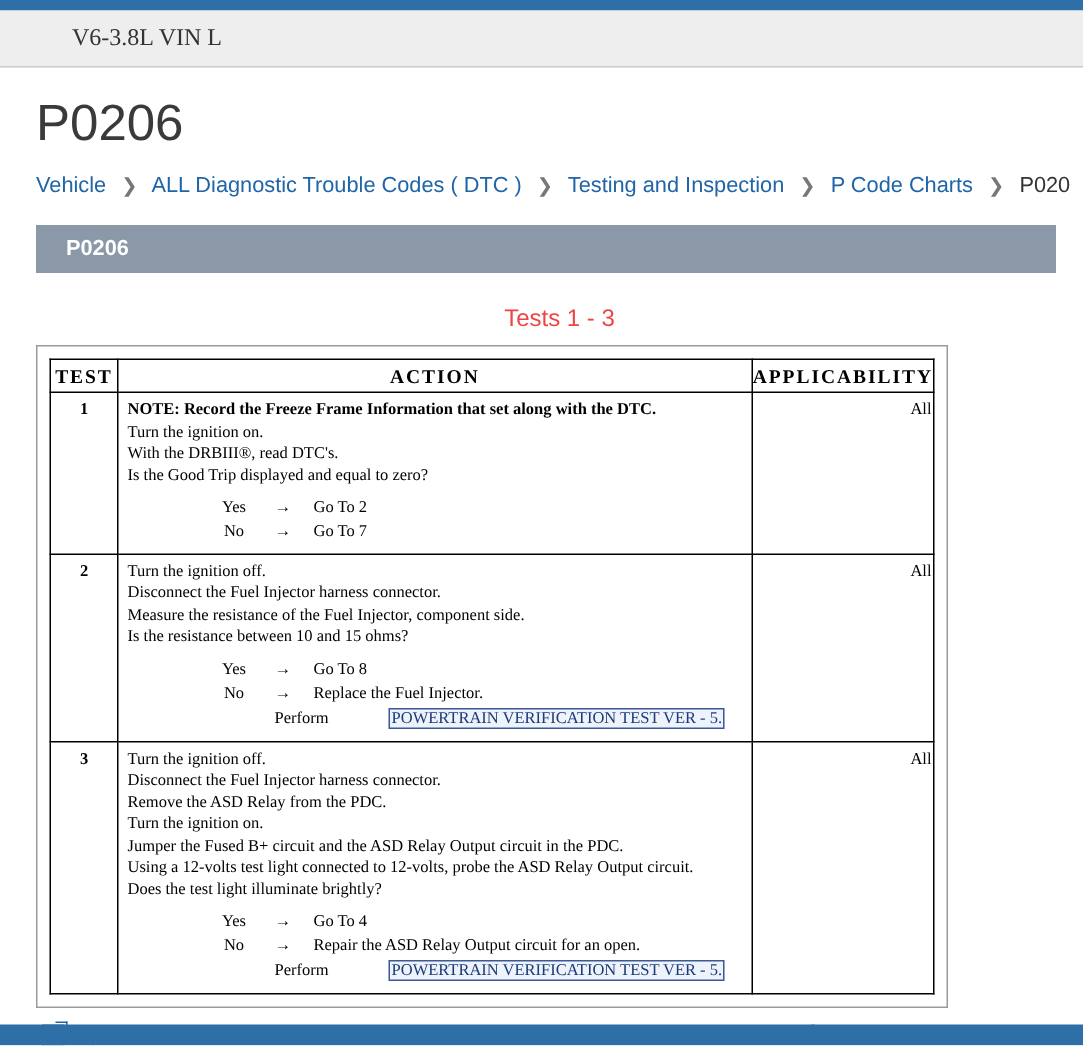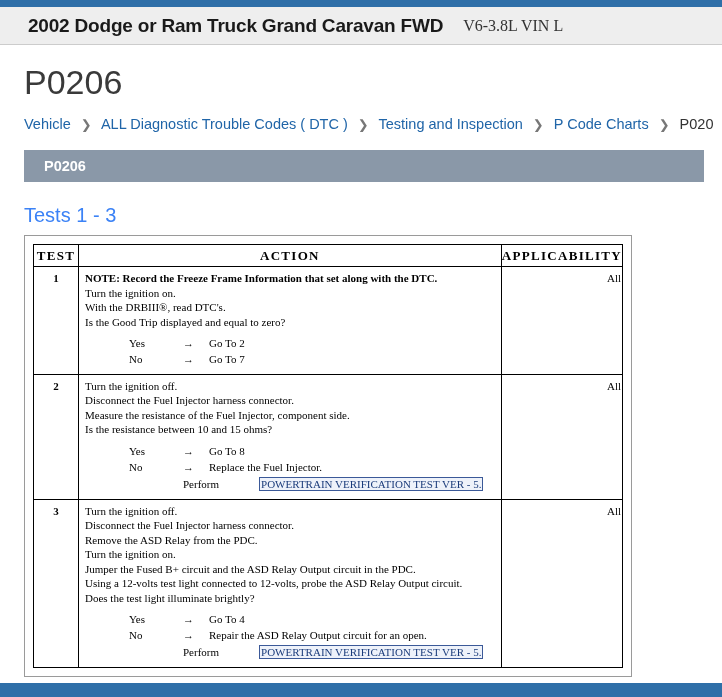--- a/index.html
+++ b/index.html
@@ -84,22 +84,23 @@
     font-size: 14.5px;
     font-weight: bold;
     display: flex;
     align-items: center;
     padding-left: 20px;
     box-sizing: border-box;
   }
   
   .tests-label {
     margin: 22px 0 8px 24px;
-    font-size: 20px;
-    color: #3b82f6;
+    font-size: 16px;
+    color: #ef4444;
+    text-align: center;
   }
   
   .doc-frame {
     margin-left: 24px;
     width: 608px;
     border: 1px solid #9a9a9a;
     background: #ffffff;
     box-sizing: border-box;
     padding: 8px;
   }
@@ -145,20 +146,21 @@
   .yn-row {
     display: block;
     white-space: nowrap;
     line-height: 1.45;
   }
   .yn-label {
     display: inline-block;
     width: 54px;
     padding-left: 44px;
     box-sizing: content-box;
+    text-align: center;
   }
   .yn-arrow {
     display: inline-block;
     width: 26px;
   }
   .yn-val { }
   .perform-line {
     padding-left: 98px;
     margin-top: 1px;
     white-space: nowrap;
@@ -234,21 +236,20 @@
   }
 </style>
 </head>
 <body>
 
 <div id="page">
 
   <div class="top-strip"></div>
 
   <div class="header-bar">
-    <span class="header-title">2002 Dodge or Ram Truck Grand Caravan FWD</span>
     <span class="header-sub">V6-3.8L VIN L</span>
   </div>
 
   <div class="code-title">P0206</div>
 
   <div class="breadcrumb">
     <a href="#">Vehicle</a>
     <span class="bc-sep">❯</span>
     <a href="#">ALL Diagnostic Trouble Codes ( DTC )</a>
     <span class="bc-sep">❯</span>

